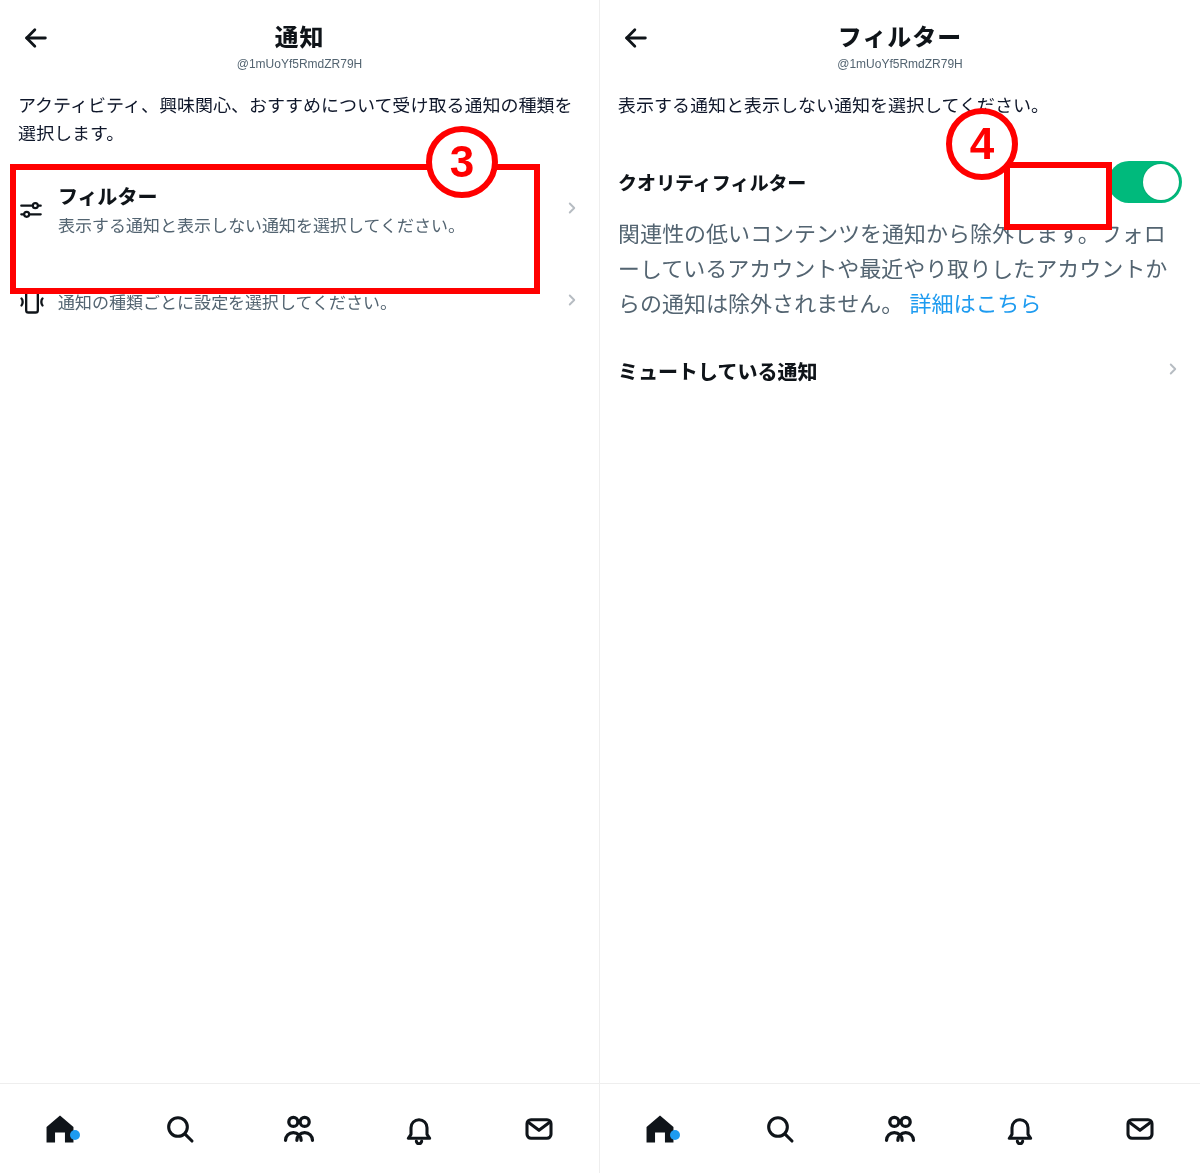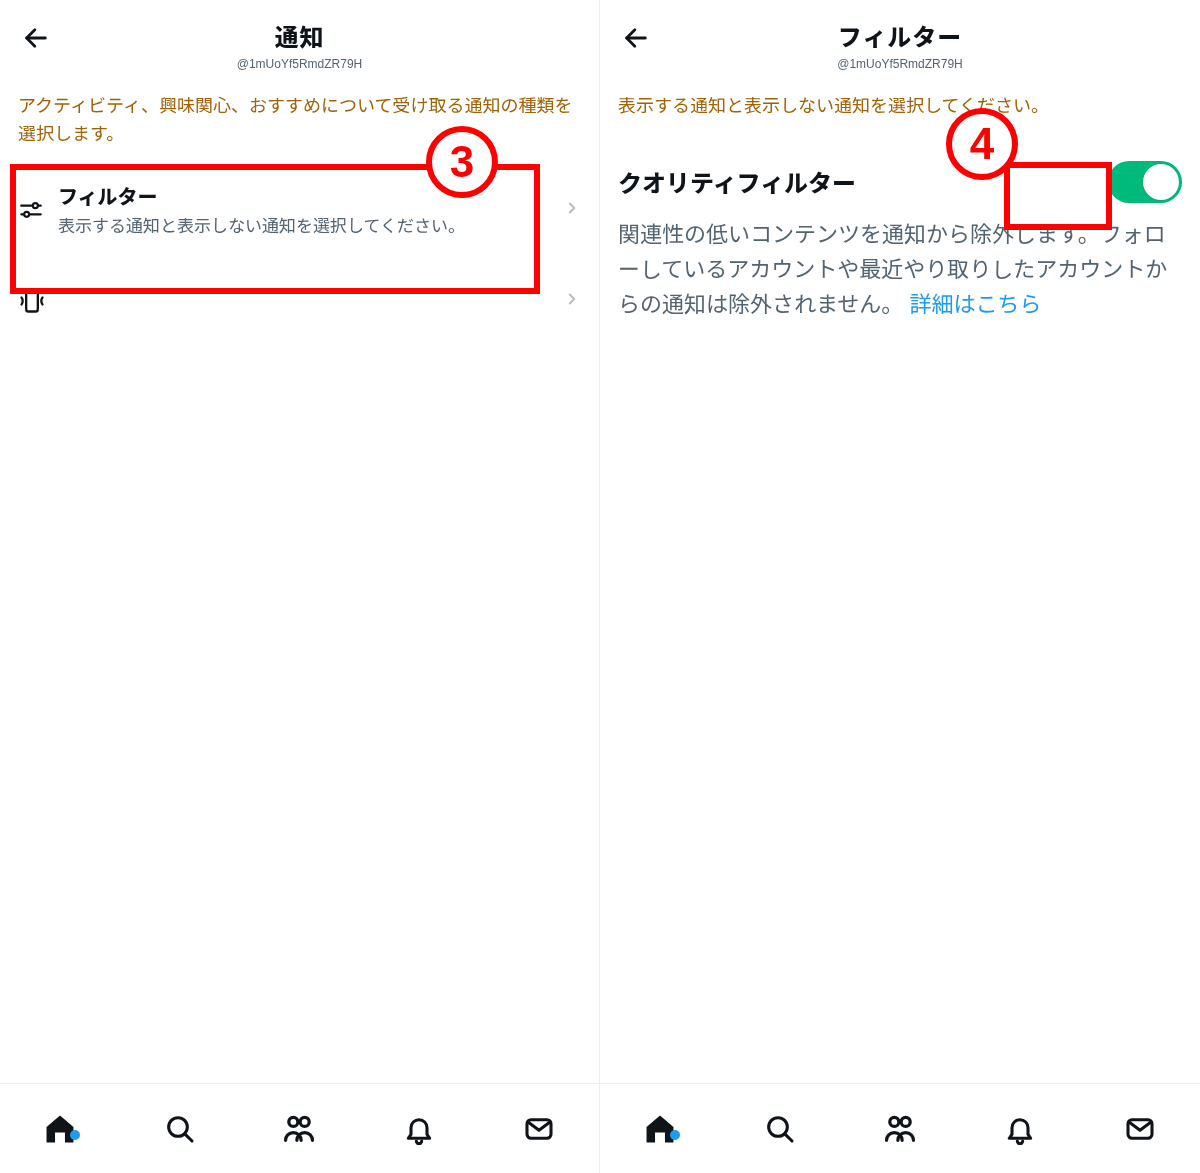--- a/index.html
+++ b/index.html
@@ -51,21 +51,21 @@
     letter-spacing: 1px;
   }
   .header-sub {
     font-size: 12px;
     color: #536471;
     margin-top: 4px;
   }
 
   .intro {
     padding: 14px 18px 8px 18px;
-    color: #a16207;
+    color: #0f172a;
     font-size: 18px;
     line-height: 1.55;
   }
 
   .list-item {
     display: flex;
     align-items: center;
     padding: 24px 18px;
     cursor: pointer;
   }
@@ -94,21 +94,21 @@
     flex-shrink: 0;
   }
 
   
   .qf-row {
     display: flex;
     align-items: center;
     padding: 32px 18px 10px 18px;
   }
   .qf-title {
-    font-size: 24px;
+    font-size: 19px;
     font-weight: 800;
     flex: 1;
   }
   .toggle {
     width: 74px;
     height: 42px;
     border-radius: 21px;
     background: #00ba7c;
     position: relative;
     cursor: pointer;
@@ -244,20 +244,21 @@
 
     <div class="list-item">
       <div class="list-icon">
         <svg width="28" height="28" viewBox="0 0 24 24" fill="none" stroke="#0f1419" stroke-width="2" stroke-linecap="round" stroke-linejoin="round">
             <rect x="7" y="3" width="10" height="18" rx="2"></rect>
             <path d="M3 9c0 0 1 1 1 3s-1 3-1 3"></path>
             <path d="M21 9c0 0-1 1-1 3s1 3 1 3"></path>
           </svg>
       </div>
       <div class="list-body">
+        <div class="li-sub">通知の種類ごとに設定を選択してください。</div>
       </div>
       <div class="chev">
         <svg width="18" height="18" viewBox="0 0 24 24" fill="none" stroke="#b6bcc2" stroke-width="2.5" stroke-linecap="round" stroke-linejoin="round">
             <polyline points="9 6 15 12 9 18"></polyline>
           </svg>
       </div>
     </div>
 
     <div class="tabbar">
       <div class="tab">
@@ -315,20 +316,28 @@
       <div class="qf-title">クオリティフィルター</div>
       <div class="toggle">
         <div class="knob"></div>
       </div>
     </div>
     <div class="qf-desc">
       <span>関連性の低いコンテンツを通知から除外します。フォローしているアカウントや最近やり取りしたアカウントからの通知は除外されません。</span>
       <span class="link">詳細はこちら</span>
     </div>
 
+    <div class="mute-row">
+      <div class="mute-title">ミュートしている通知</div>
+      <div class="chev">
+        <svg width="18" height="18" viewBox="0 0 24 24" fill="none" stroke="#b6bcc2" stroke-width="2.5" stroke-linecap="round" stroke-linejoin="round">
+            <polyline points="9 6 15 12 9 18"></polyline>
+          </svg>
+      </div>
+    </div>
 
     <div class="tabbar">
       <div class="tab">
         <svg width="34" height="34" viewBox="0 0 24 24" fill="#0f1419">
             <path d="M12 2.5 2.5 10.5V21.5h6v-7h7v7h6V10.5z"></path>
           </svg>
         <div class="dot"></div>
       </div>
       <div class="tab">
         <svg width="32" height="32" viewBox="0 0 24 24" fill="none" stroke="#0f1419" stroke-width="2.3" stroke-linecap="round">

